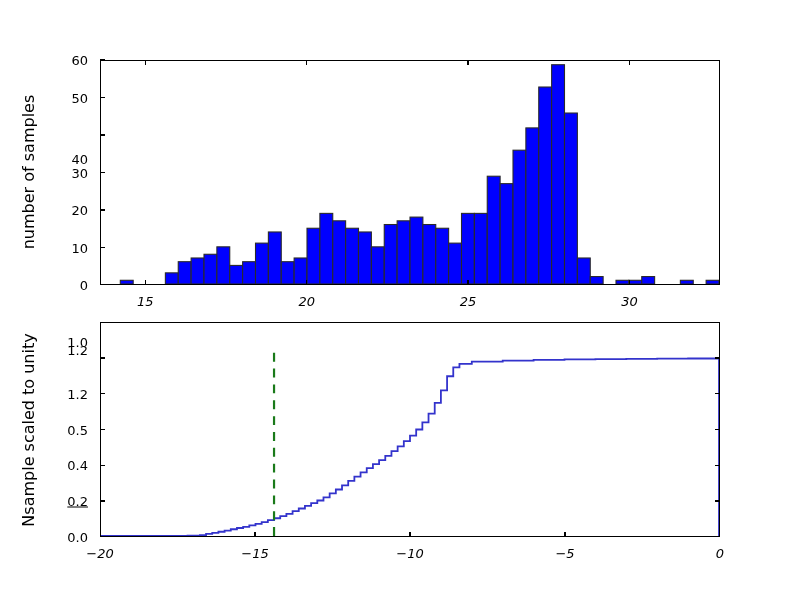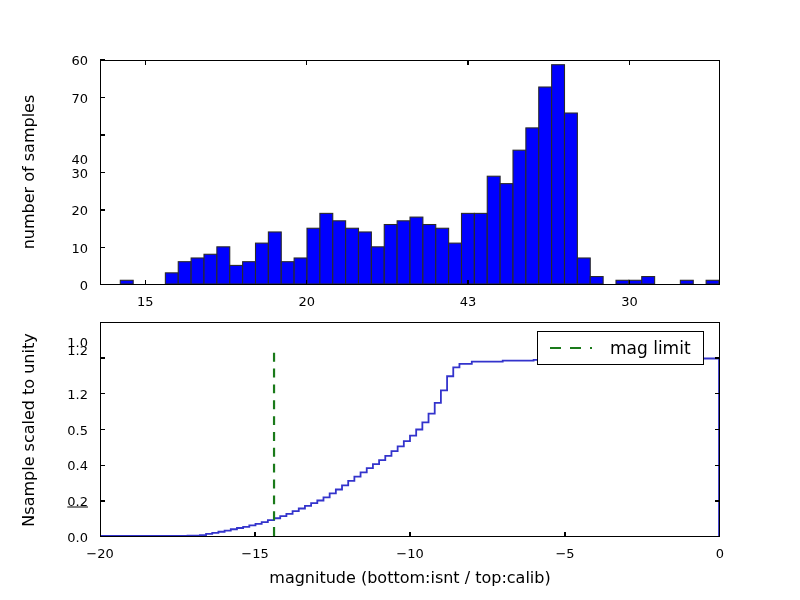--- a/index.html
+++ b/index.html
@@ -8,21 +8,21 @@
   #figure{position:relative;width:800px;height:600px;background:#fff;}
 
   .axes{position:absolute;box-sizing:border-box;border:1.6px solid #000;background:#fff;}
   #top-axes{left:100px;top:60px;width:620px;height:225px;}
   #bottom-axes{left:100px;top:322px;width:620px;height:215px;}
 
   .plot-svg{position:absolute;left:0;top:0;width:100%;height:100%;display:block;}
 
   .tick-label{position:absolute;font-size:13px;color:#000;white-space:nowrap;line-height:1;}
   .ytick{text-align:right;transform:translateY(-50%);}
-  .xtick{text-align:left;transform:translateX(-50%);}
+  .xtick{text-align:left;transform:translateX(-50%);font-style:italic;}
 
   .axis-title{position:absolute;font-size:16px;color:#000;white-space:nowrap;}
 
   #fig-title{position:absolute;top:30px;left:0;width:800px;text-align:center;
              font-size:19px;color:#000;}
 
   #ylabel-top{left:28px;top:172px;transform:translate(-50%,-50%) rotate(-90deg);
               transform-origin:center center;}
   #ylabel-bottom{left:28px;top:430px;transform:translate(-50%,-50%) rotate(-90deg);
                  transform-origin:center center;}
@@ -87,25 +87,25 @@
         <rect x="581.2500000000001" y="221.25" width="12.916666666666629" height="3.75" fill="#0000ff" stroke="#2a2a2a" stroke-width="1.1"></rect>
         <rect x="607.0833333333334" y="221.25" width="12.916666666666629" height="3.75" fill="#0000ff" stroke="#2a2a2a" stroke-width="1.1"></rect>
       </svg>
   </div>
   <div id="top-ticklabels">
       <div class="tick-label ytick" style="left: 40px; width: 48px; top: 285px;">0</div>
       <div class="tick-label ytick" style="left: 40px; width: 48px; top: 247.5px;">10</div>
       <div class="tick-label ytick" style="left: 40px; width: 48px; top: 210px;">20</div>
       <div class="tick-label ytick" style="left: 40px; width: 48px; top: 172.5px;">30</div>
       <div class="tick-label ytick" style="left: 40px; width: 48px; top: 135px; margin-top: 24px;">40</div>
-      <div class="tick-label ytick" style="left: 40px; width: 48px; top: 97.5px;">70</div>
+      <div class="tick-label ytick" style="left: 40px; width: 48px; top: 97.5px;">50</div>
       <div class="tick-label ytick" style="left: 40px; width: 48px; top: 60px;">60</div>
       <div class="tick-label xtick" style="left: 145.208px; top: 295px;">15</div>
       <div class="tick-label xtick" style="left: 306.667px; top: 295px;">20</div>
-      <div class="tick-label xtick" style="left: 468.125px; top: 295px;">43</div>
+      <div class="tick-label xtick" style="left: 468.125px; top: 295px;">25</div>
       <div class="tick-label xtick" style="left: 629.583px; top: 295px;">30</div>
     </div>
   <div id="top-tickmarks">
       <div class="tick-mark" style="left: 100px; top: 246.8px; width: 5px; height: 1.5px;"></div>
       <div class="tick-mark" style="left: 100px; top: 209.3px; width: 5px; height: 1.5px;"></div>
       <div class="tick-mark" style="left: 100px; top: 171.8px; width: 5px; height: 1.5px;"></div>
       <div class="tick-mark" style="left: 100px; top: 134.3px; width: 5px; height: 1.5px;"></div>
       <div class="tick-mark" style="left: 100px; top: 96.8px; width: 5px; height: 1.5px;"></div>
       <div class="tick-mark" style="left: 100px; top: 59.3px; width: 5px; height: 1.5px;"></div>
       <div class="tick-mark" style="left: 144.508px; top: 60px; width: 1.5px; height: 5px;"></div>
@@ -149,22 +149,15 @@
       <div class="tick-mark" style="left: 715px; top: 428.8px; width: 5px; height: 1.5px;"></div>
       <div class="tick-mark" style="left: 100px; top: 392.967px; width: 5px; height: 1.5px;"></div>
       <div class="tick-mark" style="left: 715px; top: 392.967px; width: 5px; height: 1.5px;"></div>
       <div class="tick-mark" style="left: 100px; top: 357.133px; width: 5px; height: 1.5px;"></div>
       <div class="tick-mark" style="left: 715px; top: 357.133px; width: 5px; height: 1.5px;"></div>
       <div class="tick-mark" style="left: 254.3px; top: 532px; width: 1.5px; height: 5px;"></div>
       <div class="tick-mark" style="left: 409.3px; top: 532px; width: 1.5px; height: 5px;"></div>
       <div class="tick-mark" style="left: 564.3px; top: 532px; width: 1.5px; height: 5px;"></div>
     </div>
 
-  <div class="axis-title" id="xlabel-bottom">magnitude (bottom:isnt / top:calib)</div>
 
-  <div id="legend">
-    <svg class="legend-line" width="46" height="10" viewBox="0 0 46 10">
-      <line x1="2" y1="5" x2="44" y2="5" stroke="#1a7a1a" stroke-width="2.2" stroke-dasharray="11,9"></line>
-    </svg>
-    <span class="legend-label">mag limit</span>
-  </div>
 
 </div>
 
 </body></html>

